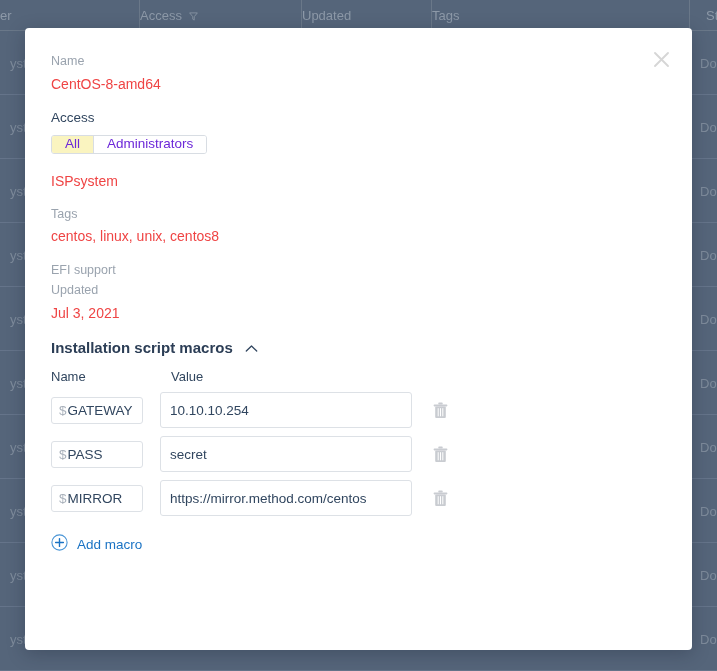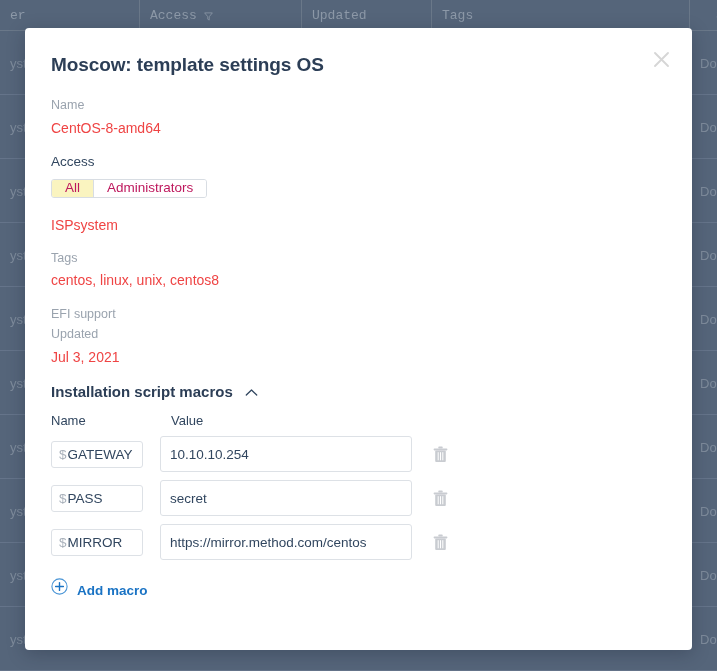--- a/index.html
+++ b/index.html
@@ -18,23 +18,22 @@
   }
   .bg-header {
     position: absolute; top: 0; left: 0; right: 0; height: 31px;
     border-bottom: 1px solid #6a7889;
     background: #55657a;
   }
   .bg-header-cell {
     position: absolute; top: 0; height: 31px;
     display: flex; align-items: center;
     font-size: 13px; color: #8d99a8;
-    padding-left: 10px;
+    padding-left: 0;
     border-right: 1px solid #6a7889;
-    font-family: Liberation Mono, monospace;
   }
   .funnel {
     display: inline-block; margin-left: 7px;
     width: 9px; height: 9px;
     position: relative; top: 1px;
   }
   .bg-row {
     position: absolute; left: 0; right: 0; height: 64px;
     border-bottom: 1px solid #65748a;
   }
@@ -99,21 +98,21 @@
   .segmented {
     display: inline-flex;
     border: 1px solid #d8dde3;
     border-radius: 3px;
     overflow: hidden;
     margin-bottom: 18px;
   }
   .seg-btn {
     font-family: "Liberation Sans", sans-serif;
     font-size: 13.5px;
-    color: #be185d;
+    color: #6d28d9;
     background: #ffffff;
     border: none;
     padding: 0 13px;
     cursor: pointer;
     line-height: 1.25;
   }
   .seg-btn + .seg-btn { border-left: 1px solid #d8dde3; }
   .seg-btn.active { background: #faf4c0; }
 
   .section-title {
@@ -169,24 +168,24 @@
     white-space: nowrap; overflow: hidden;
   }
   .trash-btn {
     margin-left: 19px;
     width: 18px; height: 20px;
     background: none; border: none; padding: 0; cursor: pointer;
     display: flex; align-items: center; justify-content: center;
   }
 
   .add-macro {
-    display: inline-flex; align-items: flex-end; gap: 9px;
+    display: inline-flex; align-items: center; gap: 9px;
     margin-top: 10px; margin-bottom: 26px;
     cursor: pointer;
-    background: none; border: none; padding: 0; font-weight: bold;
+    background: none; border: none; padding: 0;
   }
   .add-macro-label {
     font-size: 13.5px; color: #1a73c4;
     font-family: "Liberation Sans", sans-serif;
   }
 </style>
 </head>
 <body>
 
 <div id="bg-table">
@@ -257,21 +256,20 @@
 
 <div id="modal">
   <div class="modal-inner">
 
     <button id="close-btn" aria-label="Close">
       <svg width="17" height="17" viewBox="0 0 17 17">
         <path d="M2 2 L15 15 M15 2 L2 15" stroke="#d6d6d6" stroke-width="1.9" fill="none" stroke-linecap="round"></path>
       </svg>
     </button>
 
-    <h1 class="modal-title">Moscow: template settings OS</h1>
 
     
     <div class="field-label">Name</div>
     <div class="field-value">CentOS-8-amd64</div>
 
     
     <div class="field-label strong">Access</div>
     <div class="segmented">
       <button class="seg-btn active">All</button>
       <button class="seg-btn">Administrators</button>

